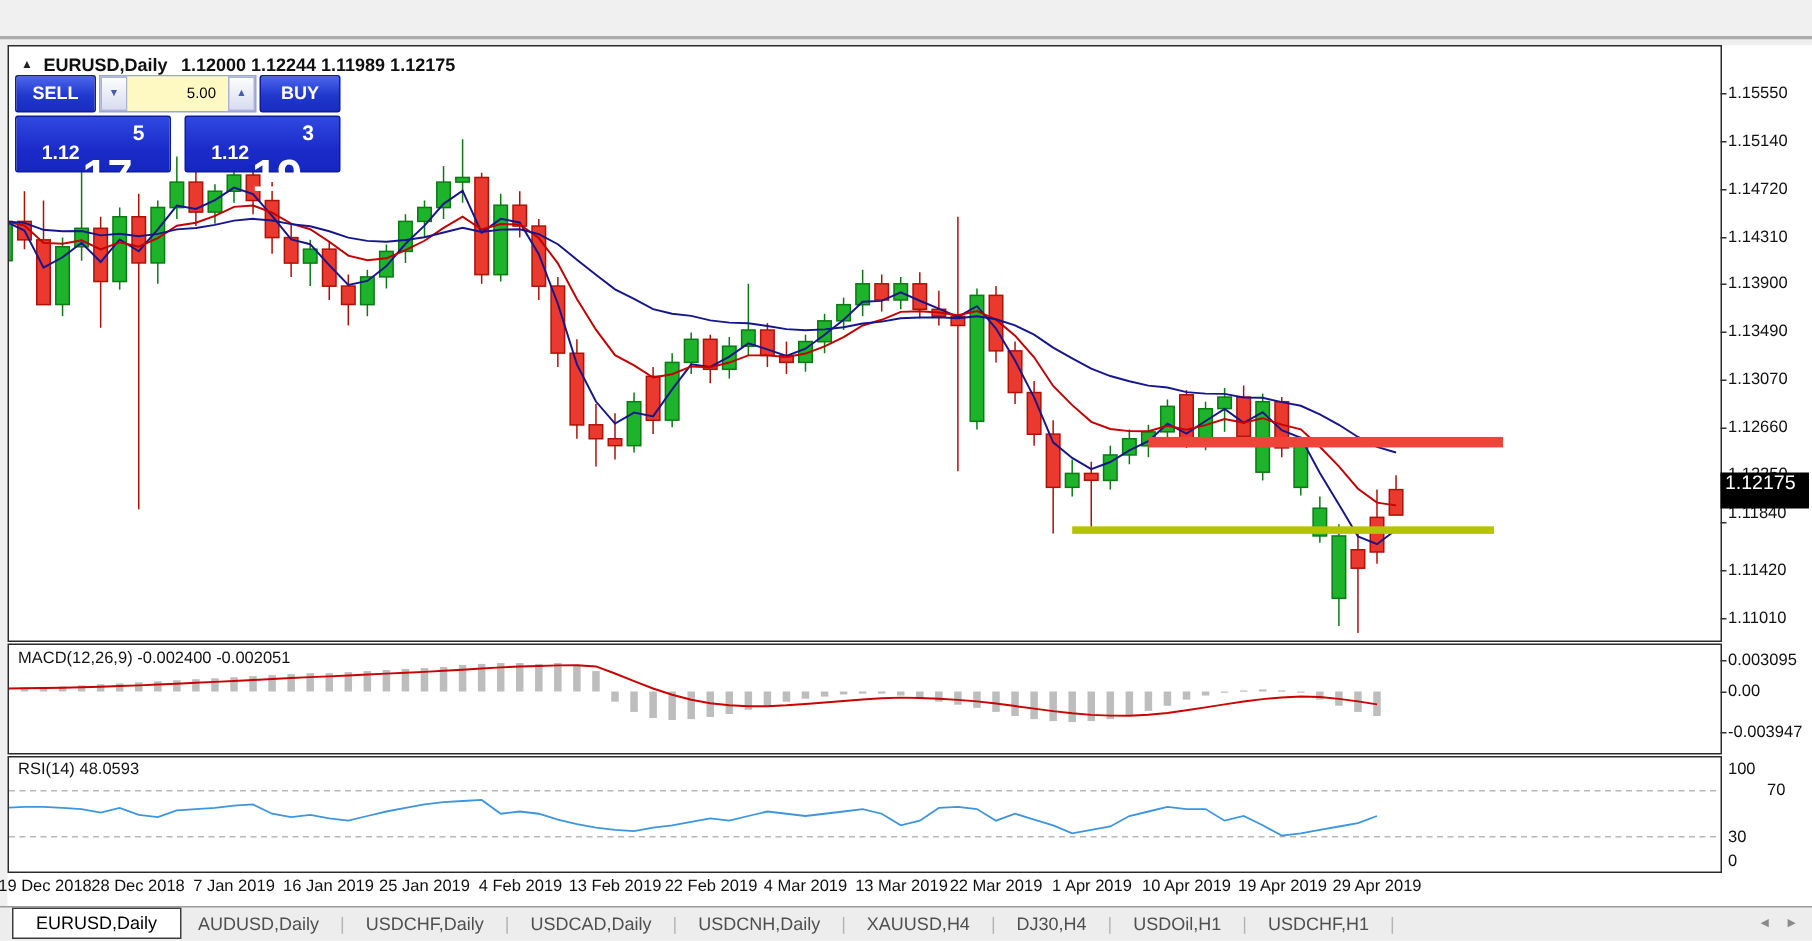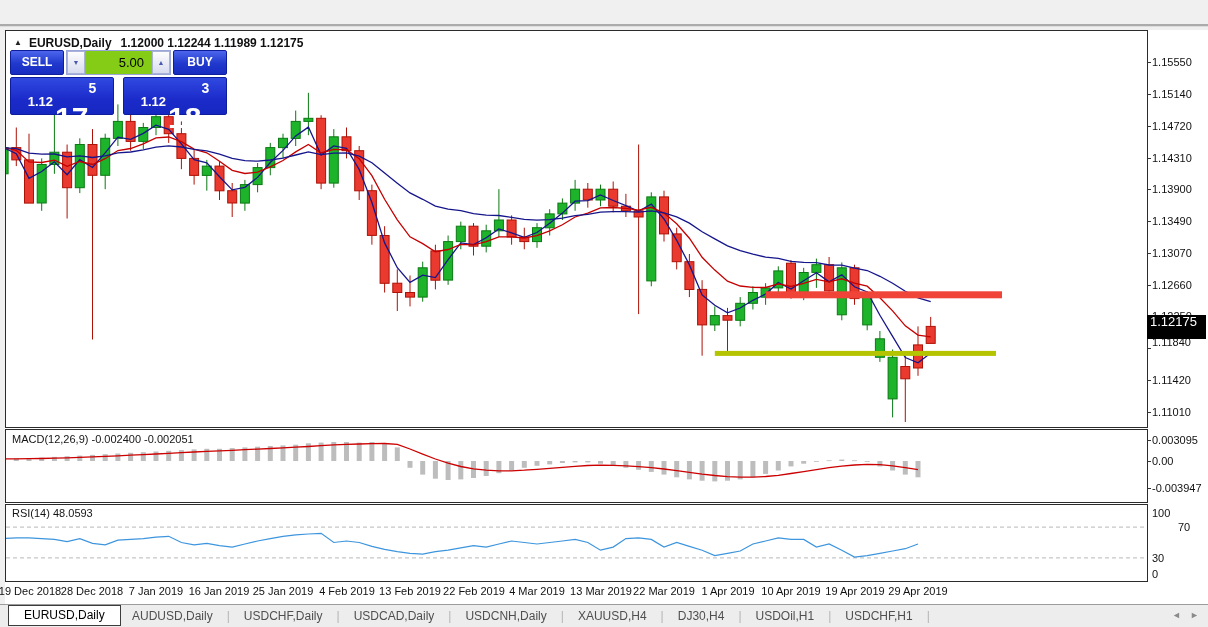--- a/index.html
+++ b/index.html
@@ -29,21 +29,21 @@
   .tpanel{position:absolute;left:10px;top:50px;width:217px;height:65px;}
   .tp-btn{position:absolute;height:25px;box-sizing:border-box;border:1px solid #0e1d9c;border-radius:2px;
         background:linear-gradient(#4d66ec,#2038cd 55%,#182cc0);color:#fff;font-weight:700;font-size:12px;
         text-align:center;line-height:23px;cursor:pointer;}
   .tp-sell{left:0;top:0;width:54px;}
   .tp-buy{left:163px;top:0;width:54px;}
   .tp-spin{position:absolute;left:56px;top:0;width:105px;height:25px;box-sizing:border-box;
         background:#f2f2f2;border:1px solid #9aa6da;display:flex;}
   .spin-btn{width:18px;height:100%;background:linear-gradient(#fdfdfd,#d8dcef);border:1px solid #aab2d8;
         box-sizing:border-box;font-size:7px;color:#4a5ab0;text-align:center;line-height:22px;cursor:pointer;}
-  .spin-val{flex:1;background:#84cc16;font-size:13px;color:#000;text-align:right;line-height:23px;padding-right:8px;}
+  .spin-val{flex:1;background:#fef9c3;font-size:10px;color:#000;text-align:right;line-height:23px;padding-right:8px;}
   .tp-price{position:absolute;top:27px;width:104px;height:38px;box-sizing:border-box;border:1px solid #0e1d9c;border-radius:2px;
         background:linear-gradient(#3048e0,#1b2bca 60%,#1527c0);color:#fff;display:flex;align-items:center;justify-content:center;cursor:pointer;}
   .tp-price.sell{left:0;}
   .tp-price.buy{left:113px;}
   .tp-price .big{font-size:13px;font-weight:700;margin:10px 2px 0 0;}
   .tp-price .main{font-size:30px;font-weight:700;line-height:30px;margin-top:44px;}
   .tp-price .sup{font-size:14px;font-weight:700;align-self:flex-start;margin-top:2px;}
   
   .ytick{position:absolute;left:1152px;font-size:11px;color:#111;white-space:nowrap;}
   .ydash{position:absolute;left:1147px;width:4px;height:1px;background:#333;}
@@ -326,21 +326,21 @@
       <div class="spin-btn">▲</div>
     </div>
     <div class="tp-btn tp-buy">BUY</div>
     <div class="tp-price sell">
       <span class="big">1.12</span>
       <span class="main">17</span>
       <span class="sup">5</span>
     </div>
     <div class="tp-price buy">
       <span class="big">1.12</span>
-      <span class="main">18</span>
+      <span class="main">19</span>
       <span class="sup">3</span>
     </div>
   </div>
 
   <div class="ind-label" style="left:12px;top:433px;">
     <span>MACD(12,26,9)</span>&nbsp;<span>-0.002400 -0.002051</span>
   </div>
   <div class="ind-label" style="left:12px;top:507px;">
     <span>RSI(14)</span>&nbsp;<span>48.0593</span>
   </div>

